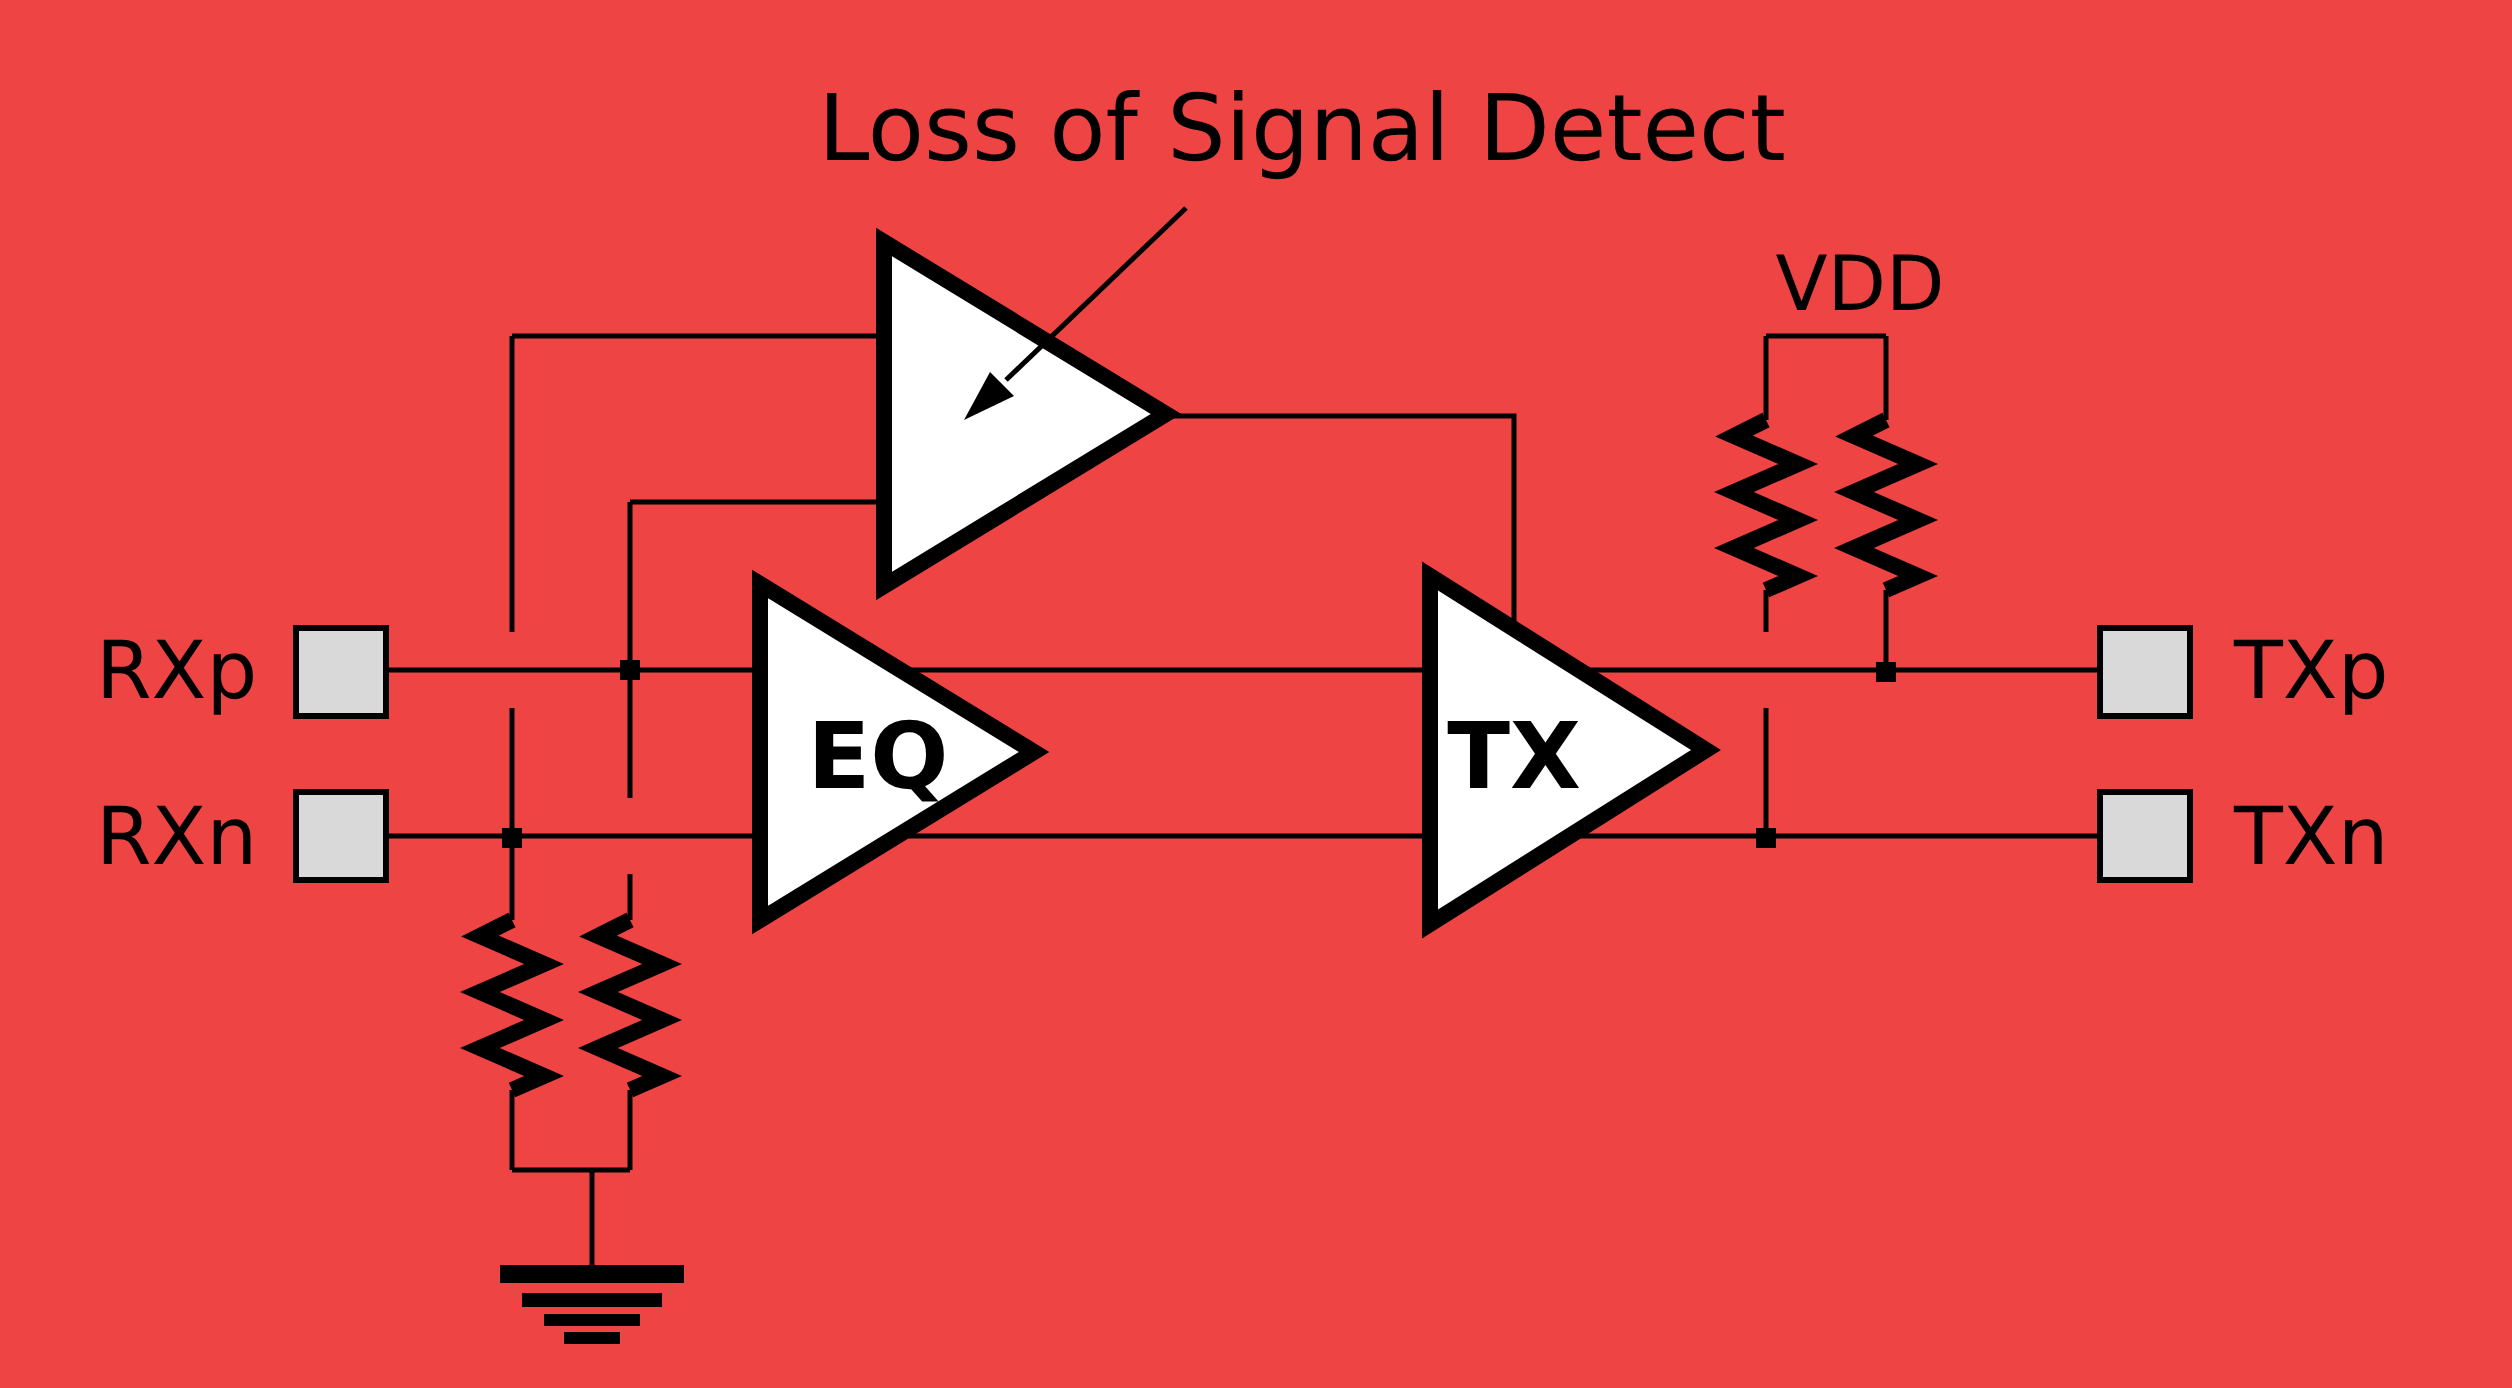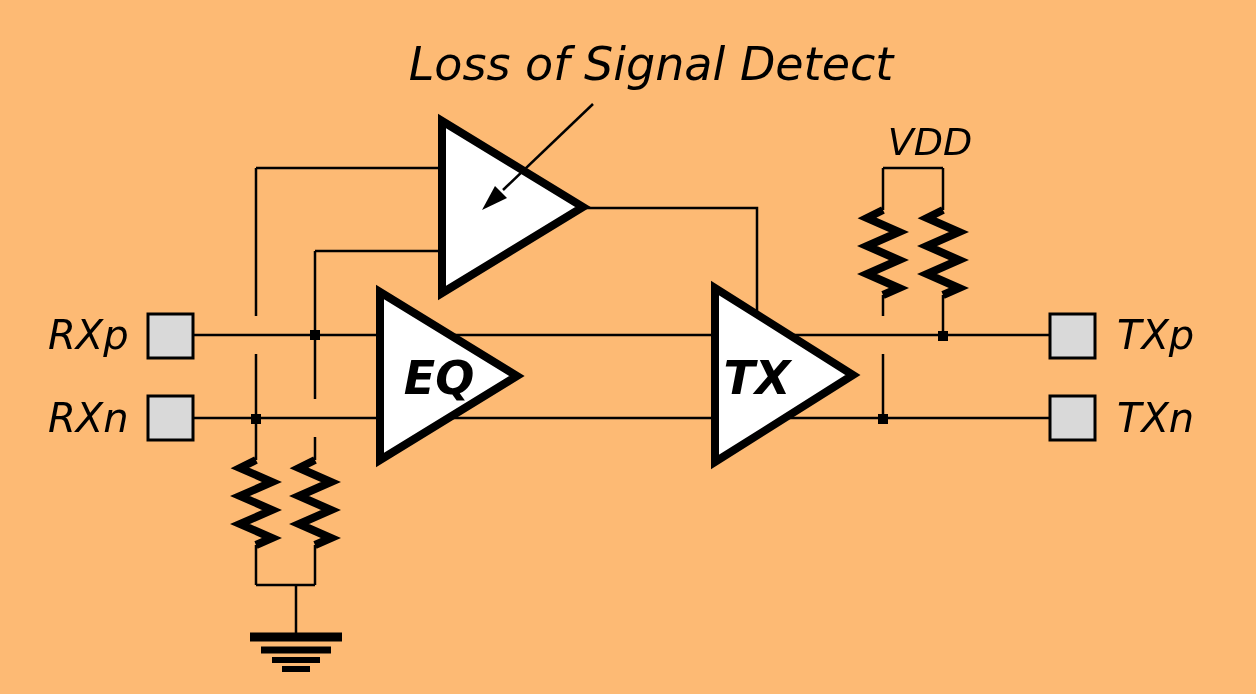--- a/index.html
+++ b/index.html
@@ -1,16 +1,16 @@
 <!DOCTYPE html>
 <html><head>
 <meta charset="utf-8">
 <style>
   html,body{margin:0;padding:0;background:#ffffff;}
-  #stage{position:relative;width:1256px;height:694px;background:#fdba74;overflow:hidden;font-style:italic;}
+  #stage{position:relative;width:1256px;height:694px;background:#ef4444;overflow:hidden;}
   svg{display:block;}
   .wire{stroke:#000;stroke-width:2.5;fill:none;}
   .thick{stroke:#000;stroke-width:8;fill:none;stroke-linejoin:miter;stroke-miterlimit:8;}
   .tri{fill:#ffffff;stroke:#000;stroke-width:8;stroke-linejoin:miter;stroke-miterlimit:8;}
   .dot{fill:#000;stroke:none;}
   .lbl{font-family:"DejaVu Sans","Liberation Sans",sans-serif;fill:#000;}
   .title-lbl{font-size:46px;}
   .port-lbl{font-size:40px;}
   .vdd-lbl{font-size:38px;}
   .blk-lbl{font-size:46px;font-weight:bold;}

